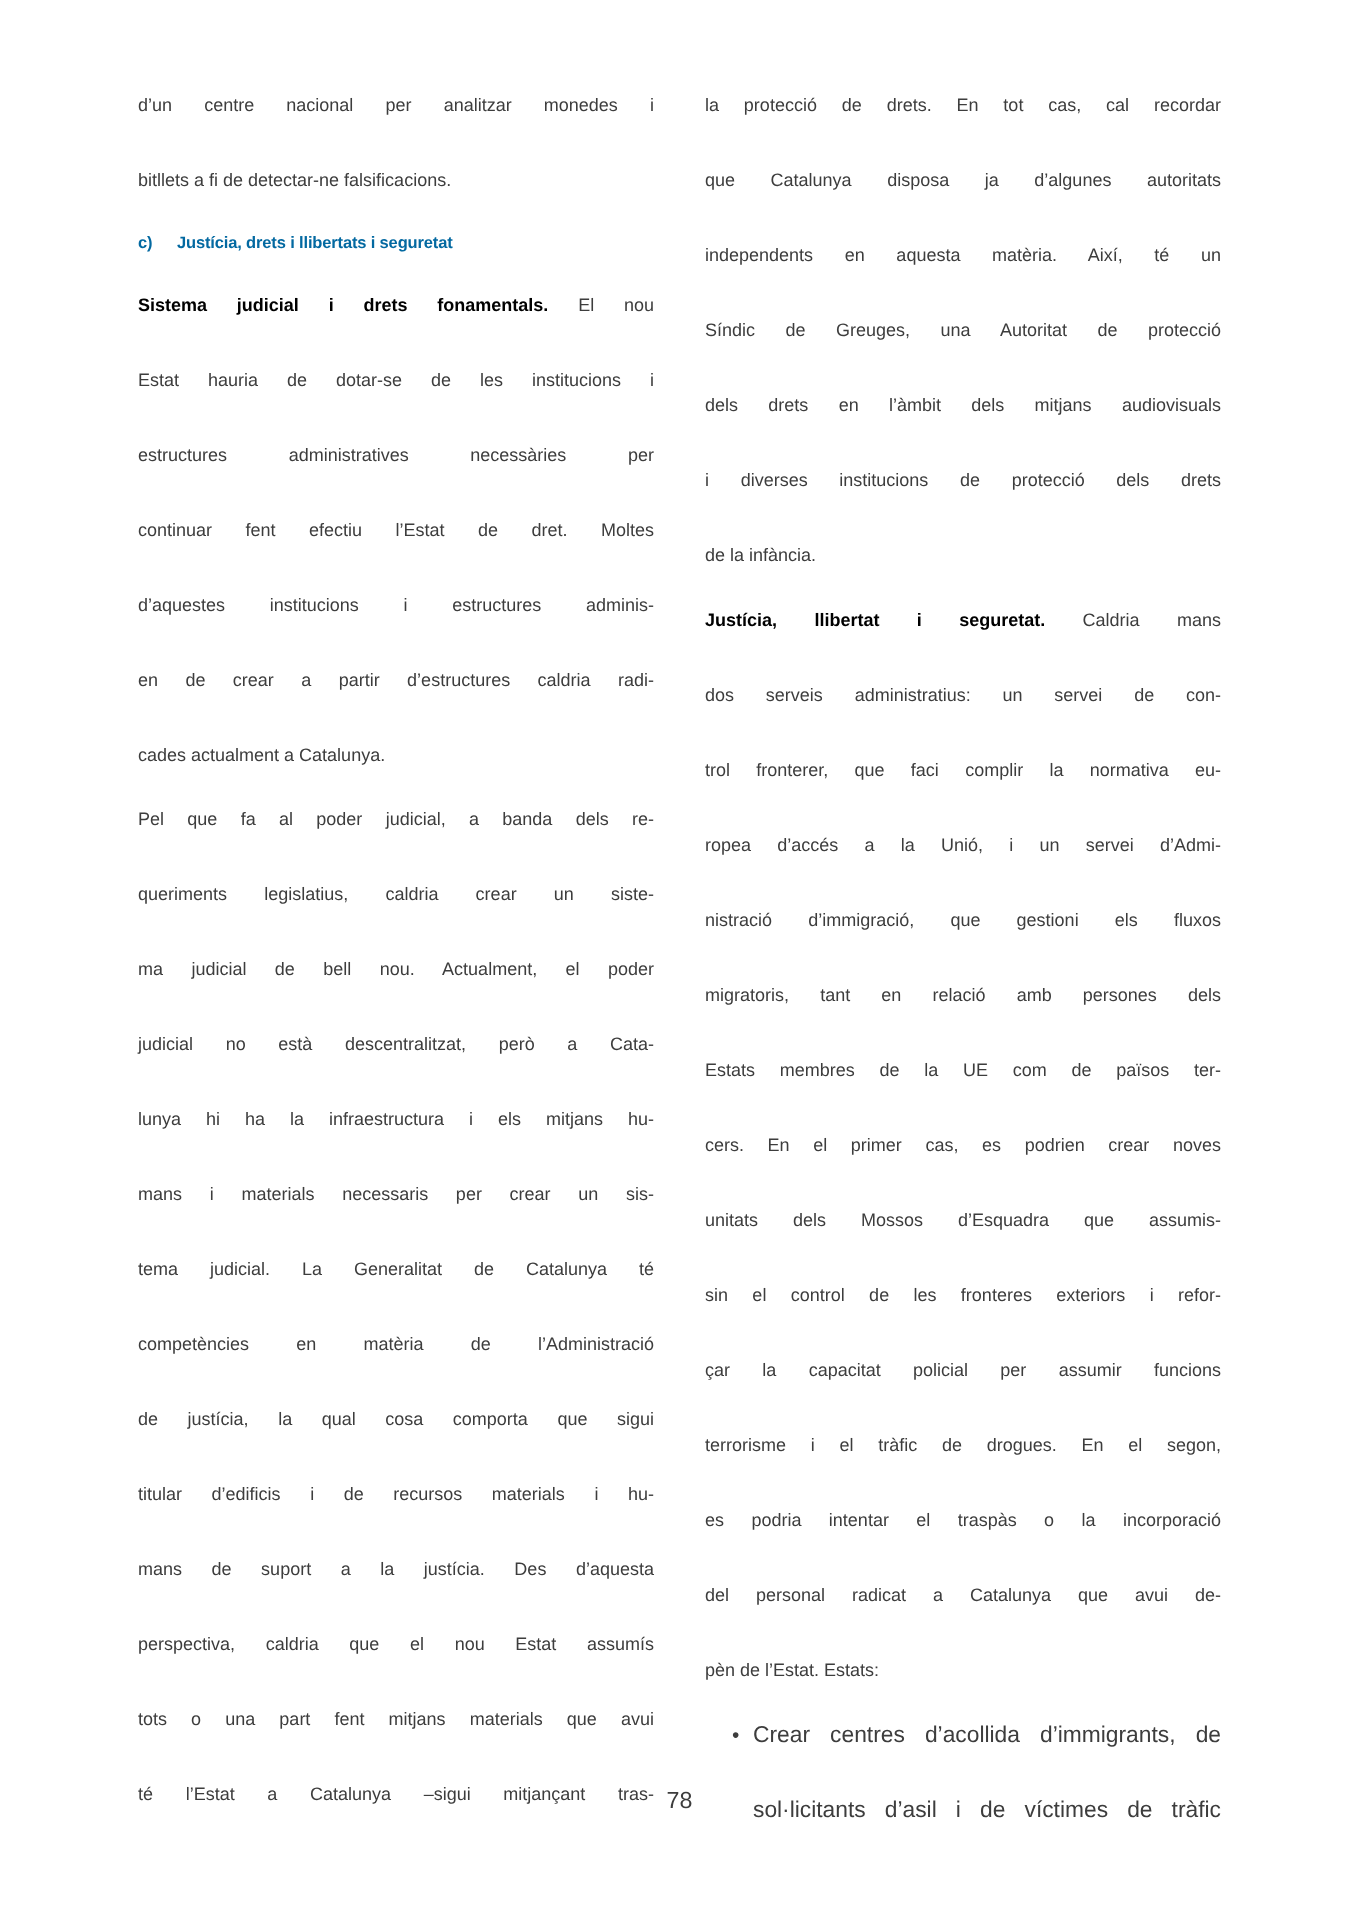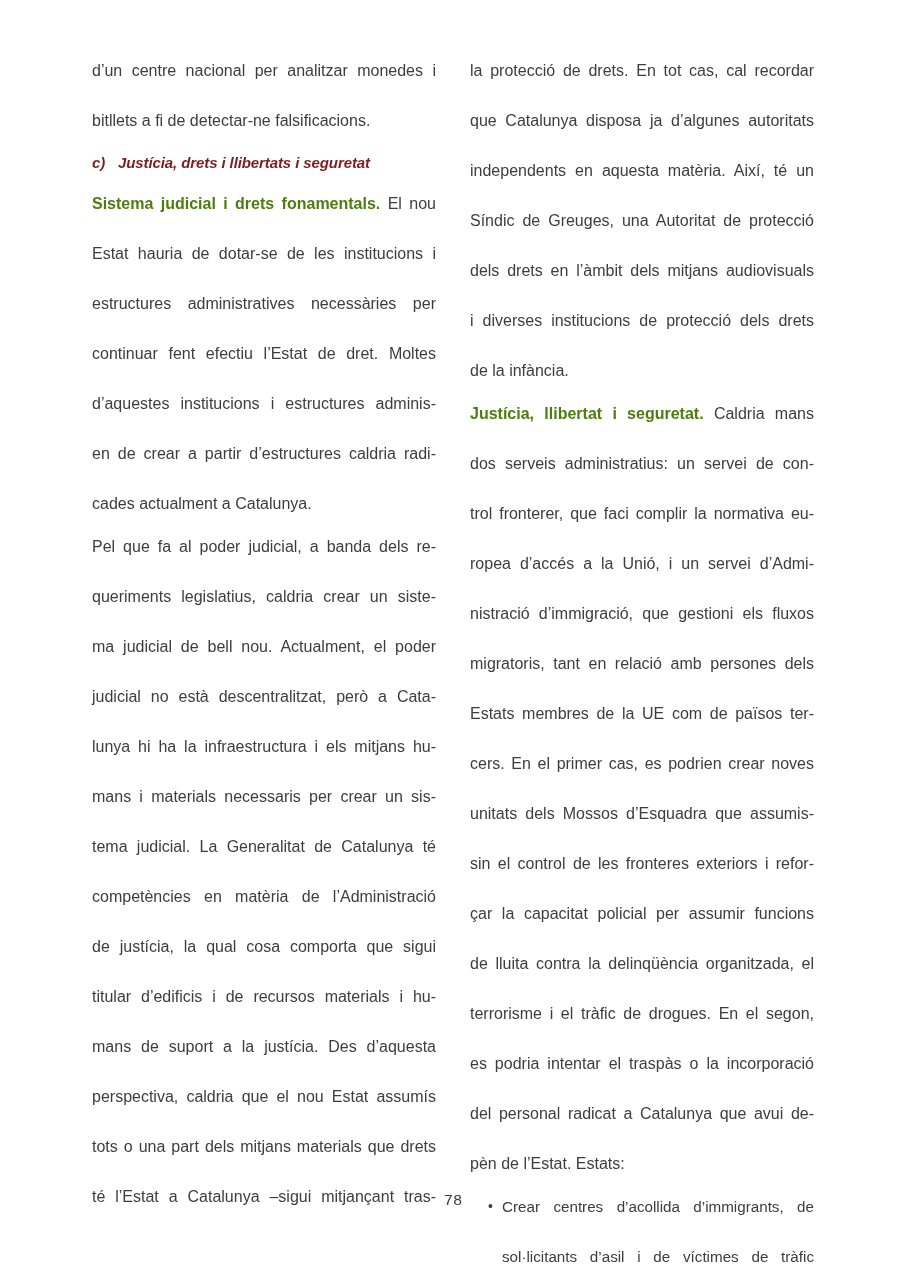--- a/index.html
+++ b/index.html
@@ -31,42 +31,41 @@
     height: 1120px;
     display: flex;
     gap: 34px;
   }
   .col {
     width: 344px;
     flex: 0 0 344px;
   }
   p {
     margin: 0 0 18px 0;
-    font-size: 16px;
+    font-size: 12px;
     line-height: 25.0px;
     text-align: justify;
     text-justify: inter-word;
     color: #3d3d3d;
     hyphens: none;
   }
   p:last-child { margin-bottom: 0; }
   .lead {
     font-weight: bold;
-    color: #4d7c0f;
+    color: #000000;
   }
   h3.section-heading {
     margin: 0 0 17px 0;
     padding: 0 0 0 26px;
-    font-size: 15.0px;
+    font-size: 11px;
     line-height: 23px;
     font-weight: bold;
-    color: #7f1d1d;
+    color: #0369a1;
     text-indent: -26px;
     letter-spacing: -0.1px;
-    font-style: italic;
   }
   h3.section-heading .marker {
     display: inline-block;
     width: 26px;
     text-indent: 0;
   }
   ul.bullets {
     list-style: none;
     margin: 0 0 18px 0;
     padding: 0 0 0 18px;
@@ -90,21 +89,21 @@
     line-height: 25px;
   }
   .folio {
     position: absolute;
     left: 0;
     top: 1192px;
     width: 906px;
     text-align: center;
     font-size: 15.5px;
     color: #3d3d3d;
-    font-family: Liberation Mono, monospace;
+    font-family: Liberation Sans, sans-serif;
   }
   
   .jl { display: block; text-align: justify; }
   .jl::after { content: ""; display: inline-block; width: 100%; height: 0; }
   .jl.last::after { content: none; }
 </style>
 </head>
 <body>
 
 <div class="page">
@@ -138,21 +137,21 @@
         <span class="jl">ma judicial de bell nou. Actualment, el poder</span>
         <span class="jl">judicial no està descentralitzat, però a Cata-</span>
         <span class="jl">lunya hi ha la infraestructura i els mitjans hu-</span>
         <span class="jl">mans i materials necessaris per crear un sis-</span>
         <span class="jl">tema judicial. La Generalitat de Catalunya té</span>
         <span class="jl">competències en matèria de l’Administració</span>
         <span class="jl">de justícia, la qual cosa comporta que sigui</span>
         <span class="jl">titular d’edificis i de recursos materials i hu-</span>
         <span class="jl">mans de suport a la justícia. Des d’aquesta</span>
         <span class="jl">perspectiva, caldria que el nou Estat assumís</span>
-        <span class="jl">tots o una part dels mitjans materials que drets</span>
+        <span class="jl">tots o una part fent mitjans materials que avui</span>
         <span class="jl">té l’Estat a Catalunya –sigui mitjançant tras-</span>
 
       </p>
 
     </div>
 
     <div class="col">
 
       <p>
         <span class="jl">la protecció de drets. En tot cas, cal recordar</span>
@@ -169,21 +168,20 @@
         <span class="jl">dos serveis administratius: un servei de con-</span>
         <span class="jl">trol fronterer, que faci complir la normativa eu-</span>
         <span class="jl">ropea d’accés a la Unió, i un servei d’Admi-</span>
         <span class="jl">nistració d’immigració, que gestioni els fluxos</span>
         <span class="jl">migratoris, tant en relació amb persones dels</span>
         <span class="jl">Estats membres de la UE com de països ter-</span>
         <span class="jl">cers. En el primer cas, es podrien crear noves</span>
         <span class="jl">unitats dels Mossos d’Esquadra que assumis-</span>
         <span class="jl">sin el control de les fronteres exteriors i refor-</span>
         <span class="jl">çar la capacitat policial per assumir funcions</span>
-        <span class="jl">de lluita contra la delinqüència organitzada, el</span>
         <span class="jl">terrorisme i el tràfic de drogues. En el segon,</span>
         <span class="jl">es podria intentar el traspàs o la incorporació</span>
         <span class="jl">del personal radicat a Catalunya que avui de-</span>
         <span class="jl last">pèn de l’Estat. Estats:</span>
       </p>
 
       <ul class="bullets">
         <li>
           <span class="jl">Crear centres d’acollida d’immigrants, de</span>
           <span class="jl">sol·licitants d’asil i de víctimes de tràfic</span>

